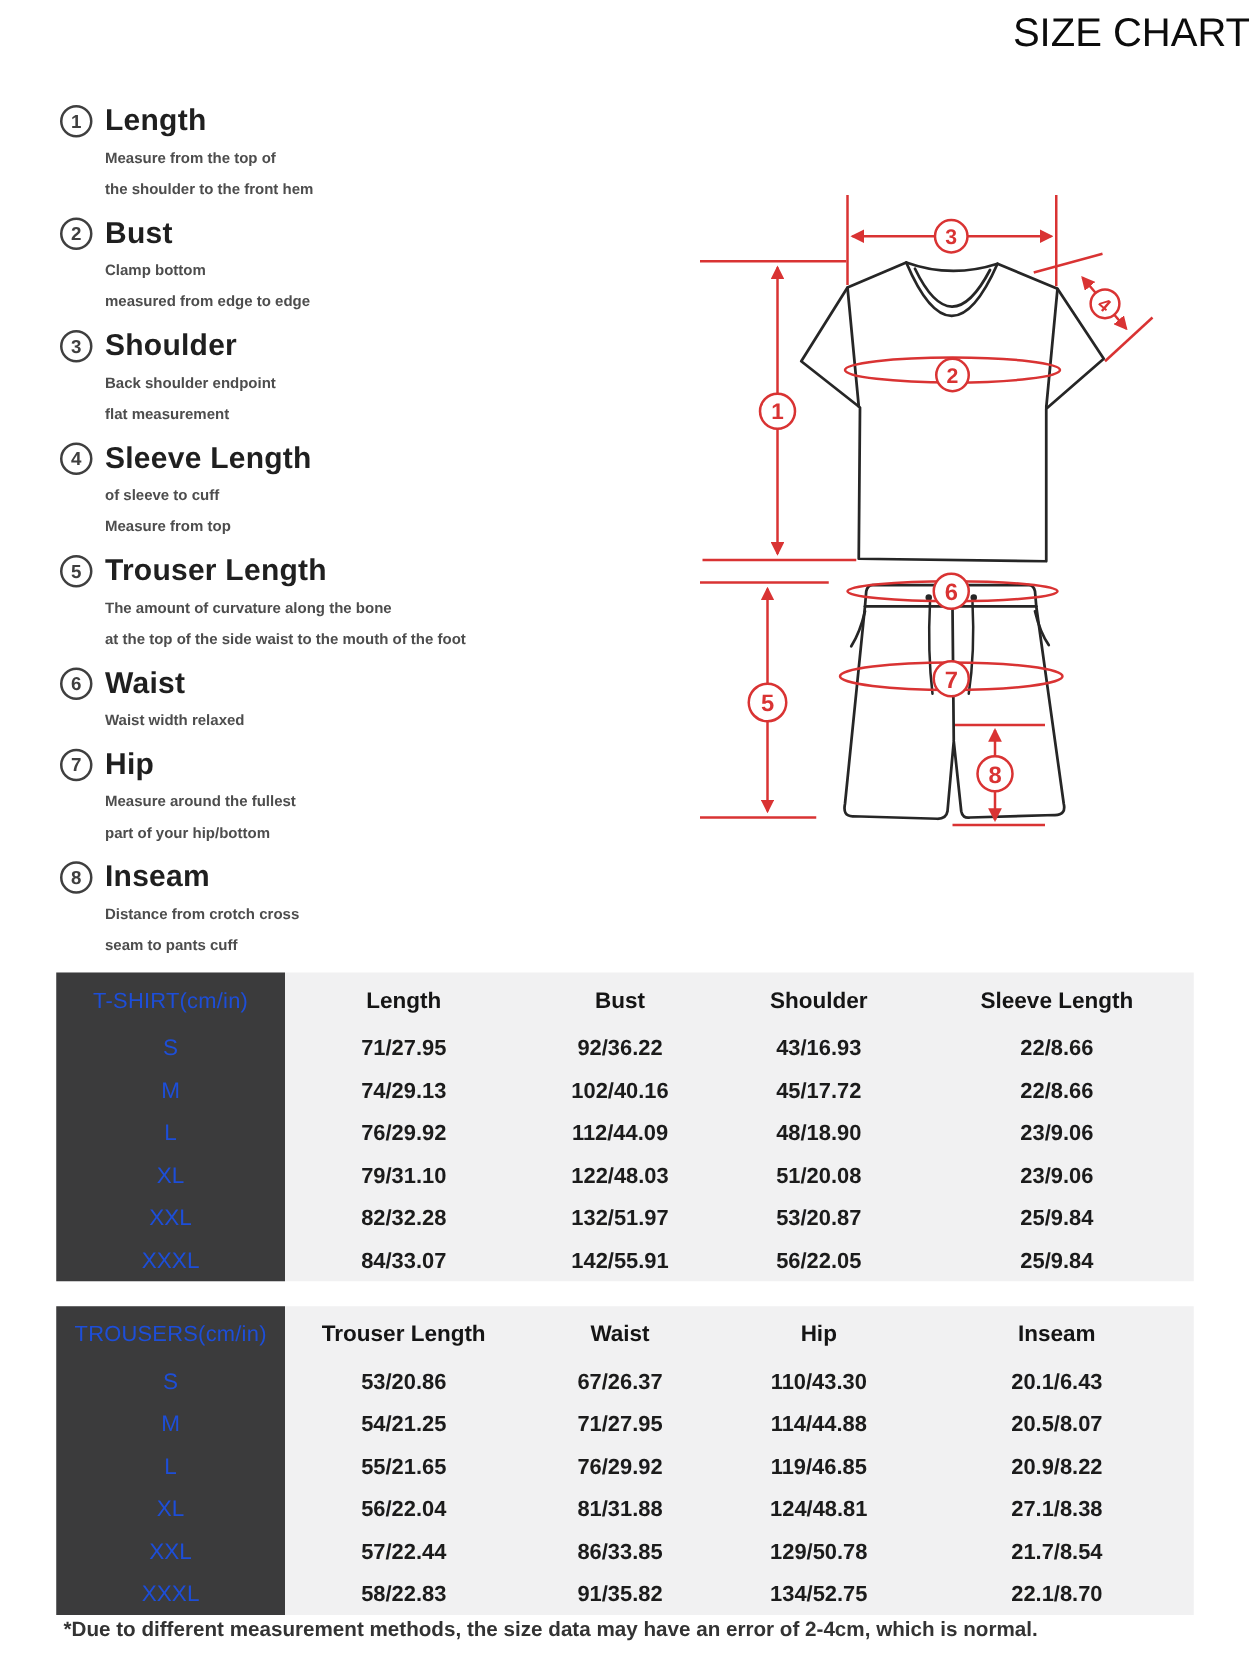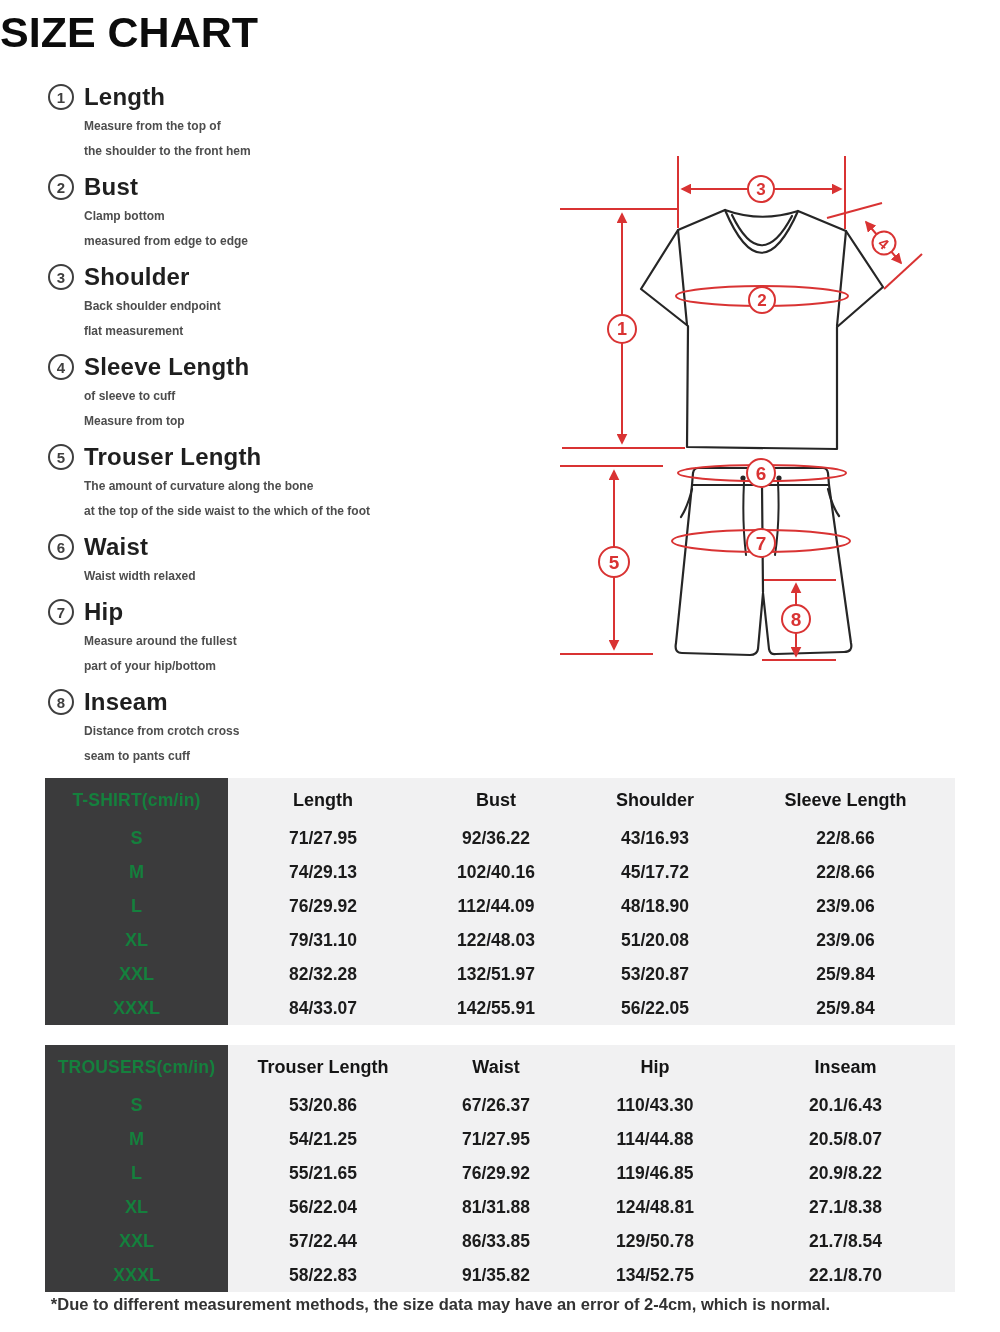--- a/index.html
+++ b/index.html
@@ -6,22 +6,22 @@
   html, body { margin: 0; padding: 0; }
   body {
     width: 1000px; height: 1332px;
     position: relative;
     background: #ffffff;
     overflow: hidden;
     font-family: "Liberation Sans", "DejaVu Sans", sans-serif;
   }
   .title {
     position: absolute; top: 8px; left: 0; width: 100%;
-    margin: 0; text-align: left;
-    font-size: 43px; font-weight: 700; color: #0c0c0c;
+    margin: 0; text-align: right;
+    font-size: 32px; font-weight: 400; color: #0c0c0c;
   }
   
   .list { position: absolute; left: 48px; top: 82px; width: 525px; }
   .item { margin-bottom: 8px; }
   .item-head { display: flex; align-items: center; gap: 10px; height: 30px; }
   .circle-num {
     width: 26px; height: 26px; flex: 0 0 26px;
     border: 2.2px solid #3f3f3f; border-radius: 50%;
     display: flex; align-items: center; justify-content: center;
     font-size: 15px; font-weight: 700; color: #3f3f3f;
@@ -35,21 +35,21 @@
   .table-tshirt { top: 778px; }
   .table-trousers { top: 1045px; text-align: right; }
   .dark-col { position: absolute; left: 0; top: 0; bottom: 0; width: 183px; background: #3b3b3c; }
   .tgrid {
     position: relative; height: 100%;
     display: grid;
     grid-template-columns: 183px 190px 156px 162px 219px;
     grid-template-rows: 44px repeat(6, 1fr);
   }
   .cell { display: flex; align-items: center; justify-content: center; }
-  .lab { color: #15803d; font-weight: 700; font-size: 18px; }
+  .lab { color: #1d4ed8; font-weight: 400; font-size: 18px; }
   .corner { font-size: 17.5px; letter-spacing: 0.2px; }
   .colhead { font-weight: 700; font-size: 18px; color: #151515; }
   .val { font-weight: 700; font-size: 17.5px; color: #1b1b1b; }
   .footnote {
     position: absolute; top: 1295px; left: 28px; width: 825px;
     margin: 0; text-align: center;
     font-size: 16.5px; font-weight: 700; color: #333333;
   }
 </style>
 </head>
@@ -98,21 +98,21 @@
         <div>Measure from top</div>
       </div>
     </div>
     <div class="item">
       <div class="item-head">
         <span class="circle-num">5</span>
         <span class="item-title">Trouser Length</span>
       </div>
       <div class="item-desc">
         <div>The amount of curvature along the bone</div>
-        <div>at the top of the side waist to the which of the foot</div>
+        <div>at the top of the side waist to the mouth of the foot</div>
       </div>
     </div>
     <div class="item">
       <div class="item-head">
         <span class="circle-num">6</span>
         <span class="item-title">Waist</span>
       </div>
       <div class="item-desc">
         <div>Waist width relaxed</div>
       </div>

